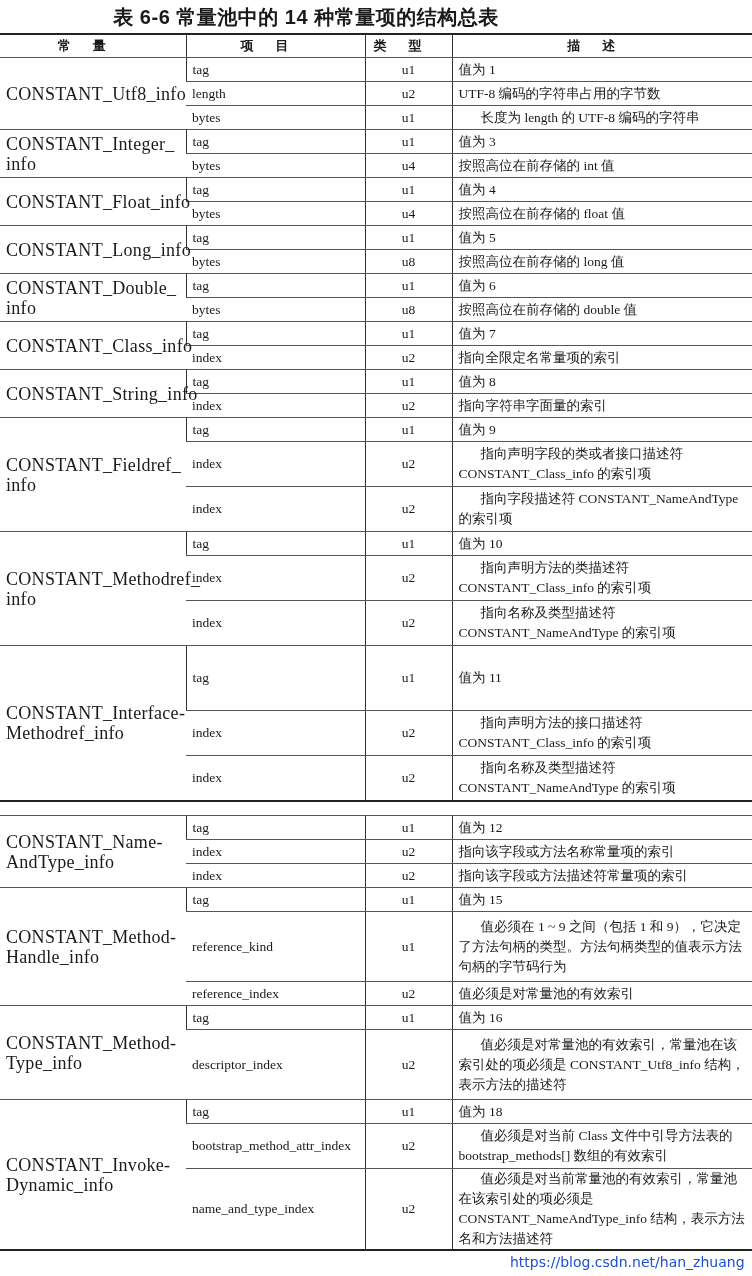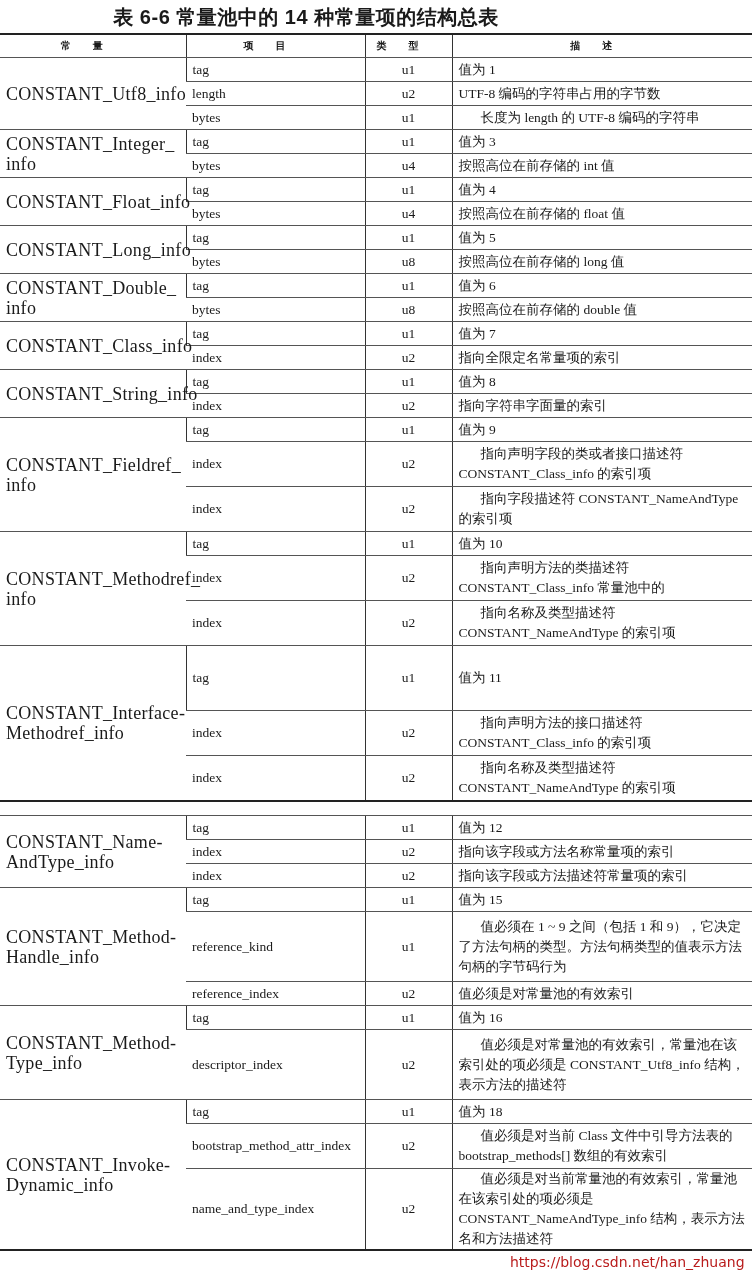--- a/index.html
+++ b/index.html
@@ -20,33 +20,33 @@
   }
   table.ct td, table.ct th {
     border-top: 1px solid #555;
     border-bottom: 1px solid #555;
     border-left: 1px solid #333;
     padding: 0 6px; vertical-align: middle;
     line-height: 20px;
   }
   table.ct tr td:first-child, table.ct tr th:first-child { border-left: none; }
   table.ct th {
-    font-family: "DejaVu Sans", sans-serif; font-weight: bold; font-size: 10px;
+    font-family: "DejaVu Sans", sans-serif; font-weight: bold; font-size: 13px;
     height: 22px; letter-spacing: 22px; text-align: center;
   }
   #t1 { top: 33px; border-top: 2px solid #222; border-bottom: 2px solid #222; }
   #t2 { top: 815px; border-bottom: 2px solid #222; }
   .const { text-align: justify; text-align-last: left; font-size: 18px; letter-spacing: 0.3px; padding-left: 12px; }
   .item { padding-left: 19px; }
   .type { text-align: center; }
   .desc { padding-left: 8px; }
   .desc.wrap { text-indent: 22px; }
   .watermark {
     position: absolute; left: 510px; top: 1254px;
-    font-family: "DejaVu Sans", sans-serif; font-size: 14px; color: #b91c1c;
+    font-family: "DejaVu Sans", sans-serif; font-size: 14px; color: #1d4ed8;
   }
 </style>
 </head>
 <body>
 
 <div class="caption">表 6-6   常量池中的 14 种常量项的结构总表</div>
 
 <table class="ct" id="t1">
   <colgroup>
       <col style="width:186px">
@@ -163,21 +163,21 @@
       </tr>
       <tr style="height: 24px;">
         <td class="const" rowspan="3">CONSTANT_Methodref_ info</td>
         <td class="item">tag</td>
         <td class="type">u1</td>
         <td class="desc">值为 10</td>
       </tr>
       <tr style="height: 45px;">
         <td class="item">index</td>
         <td class="type">u2</td>
-        <td class="desc wrap">指向声明方法的类描述符 CONSTANT_Class_info 常量池中的</td>
+        <td class="desc wrap">指向声明方法的类描述符 CONSTANT_Class_info 的索引项</td>
       </tr>
       <tr style="height: 45px;">
         <td class="item">index</td>
         <td class="type">u2</td>
         <td class="desc wrap">指向名称及类型描述符 CONSTANT_NameAndType 的索引项</td>
       </tr>
       <tr style="height: 65px;">
         <td class="const" rowspan="3">CONSTANT_Interface- Methodref_info</td>
         <td class="item">tag</td>
         <td class="type">u1</td>

